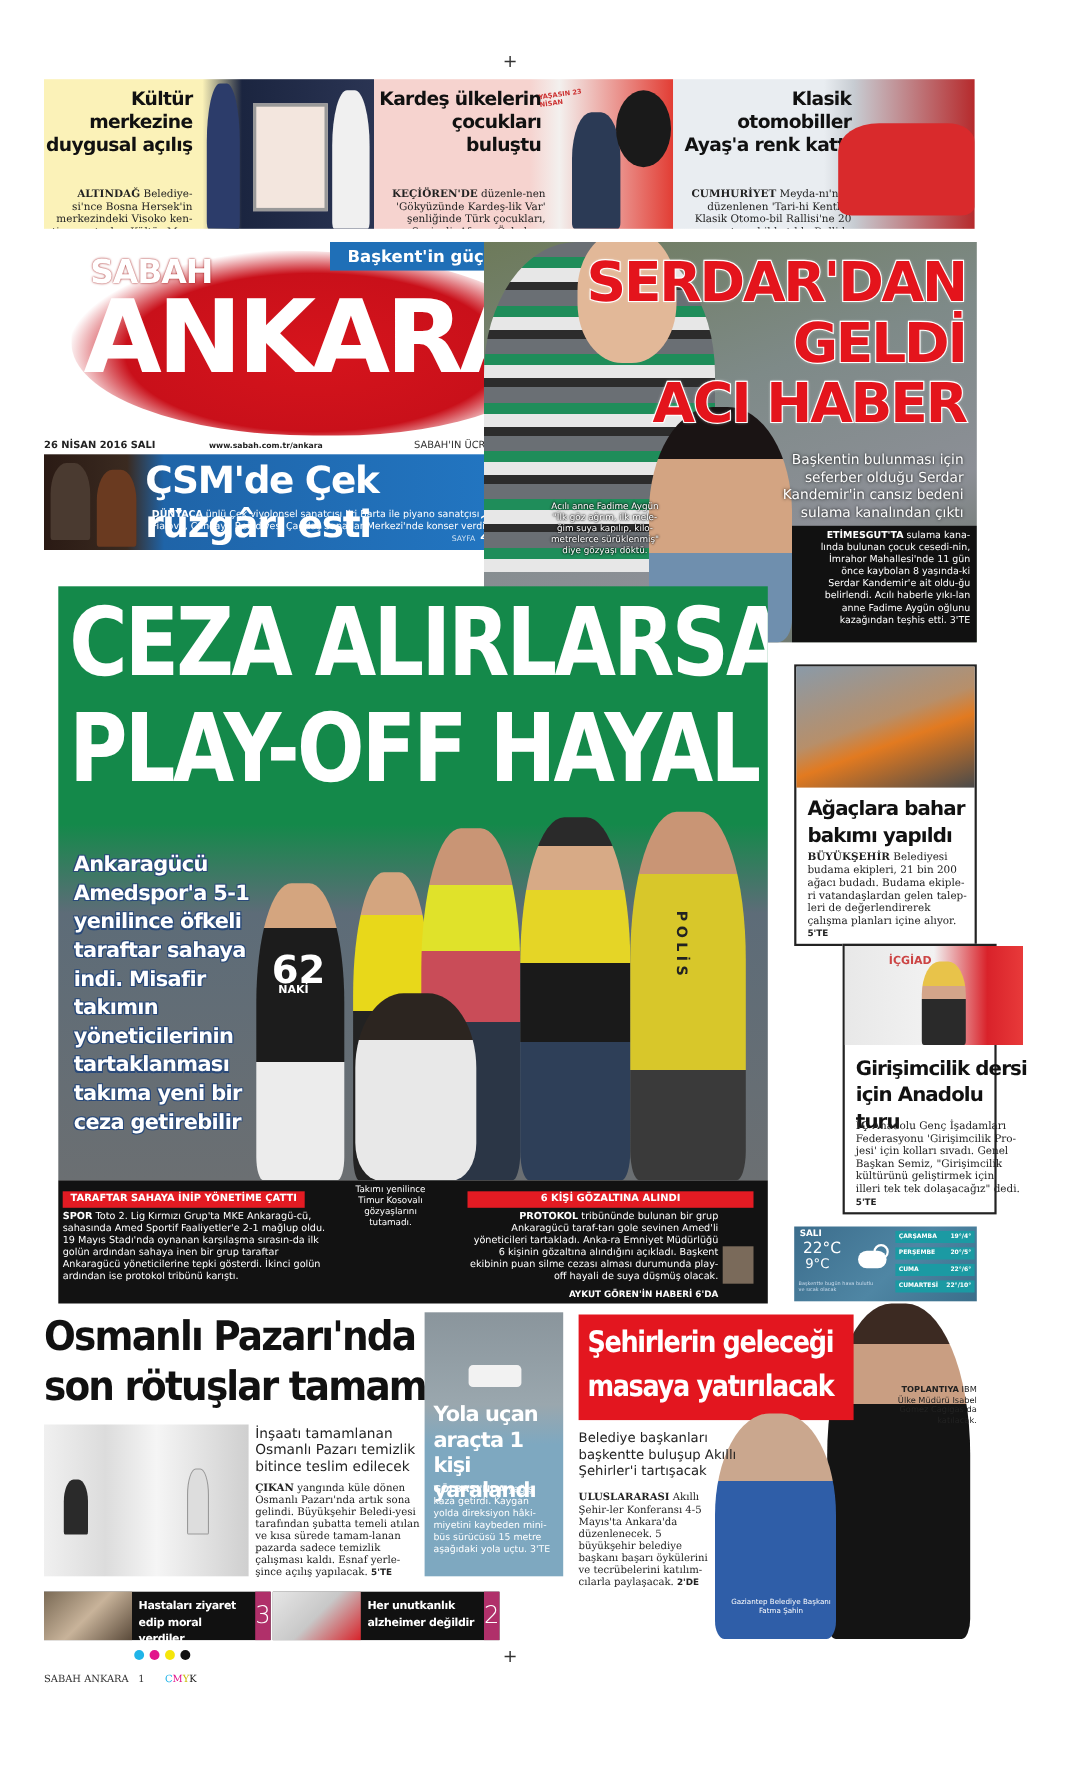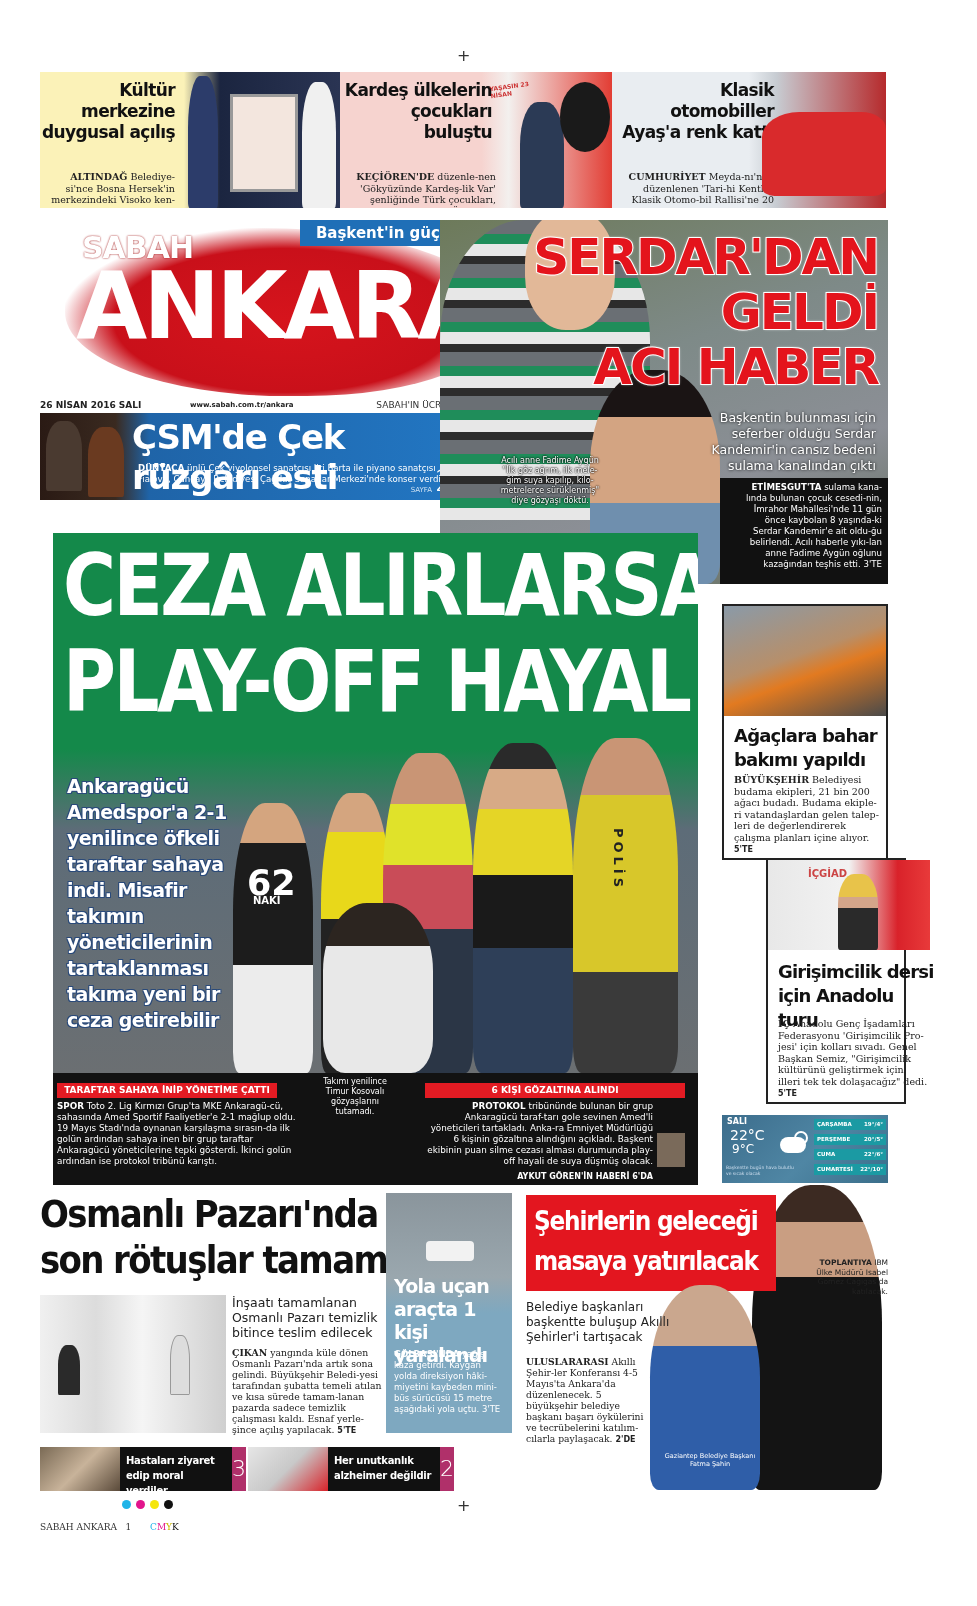--- a/index.html
+++ b/index.html
@@ -188,21 +188,21 @@
     <div style="position:absolute; left:14px; top:60px; color:#fff; font-weight:bold; font-size:35px;">62</div>
     <div style="position:absolute; left:20px; top:92px; color:#fff; font-weight:bold; font-size:10px;">NAKİ</div>
   </div>
   <div class="player" style="left:268px; top:260px; width:70px; height:280px; background:linear-gradient(180deg,#d4a57f 0 14%, #e8d81a 14% 45%, #222 45% 100%);"></div>
   <div class="player" style="left:330px; top:220px; width:90px; height:320px; background:linear-gradient(180deg,#c99575 0 16%, #e0e22a 16% 35%, #c94c58 35% 55%, #2b3646 55% 100%);"></div>
   <div class="player" style="left:420px; top:210px; width:100px; height:330px; background:linear-gradient(180deg,#2a2a2a 0 8%, #d7aa86 8% 20%, #e5d526 20% 40%, #1a1a1a 40% 62%, #2e3f58 62% 100%);"></div>
   <div class="player" style="left:520px; top:205px; width:105px; height:335px; background:linear-gradient(180deg,#c99575 0 17%, #d8c72a 17% 70%, #3a3a3a 70% 100%);">
     <div style="position:absolute; left:38px; top:90px; color:#222; font-weight:bold; font-size:13px; writing-mode:vertical-rl; letter-spacing:4px;">POLİS</div>
   </div>
   <div class="player" style="left:270px; top:370px; width:110px; height:170px; background:linear-gradient(180deg,#2c2520 0 25%, #e8e8e8 25% 100%); border-radius:40% 40% 20% 20%;"></div>
-  <div class="sports-side">Ankaragücü Amedspor'a 2-1 yenilince öfkeli taraftar sahaya indi. Misafir takımın yöneticilerinin tartaklanması takıma yeni bir ceza getirebilir</div>
+  <div class="sports-side">Ankaragücü Amedspor'a 5-1 yenilince öfkeli taraftar sahaya indi. Misafir takımın yöneticilerinin tartaklanması takıma yeni bir ceza getirebilir</div>
 </div>
 <div class="abs sports-bottom">
   <div class="redbar" style="left:4px; top:10px; width:220px;">TARAFTAR SAHAYA İNİP YÖNETİME ÇATTI</div>
   <div class="sb-text" style="left:4px; top:28px; width:250px;"><b>SPOR</b> <span>Toto 2. Lig Kırmızı Grup'ta MKE Ankaragü-cü, sahasında Amed Sportif Faaliyetler'e 2-1 mağlup oldu. 19 Mayıs Stadı'nda oynanan karşılaşma sırasın-da ilk golün ardından sahaya inen bir grup taraftar Ankaragücü yöneticilerine tepki gösterdi. İkinci golün ardından ise protokol tribünü karıştı.</span></div>
   <div class="sb-caption" style="left:266px; top:4px; width:72px;">Takımı yenilince Timur Kosovalı gözyaşlarını tutamadı.</div>
   <div class="redbar" style="left:372px; top:10px; width:260px;">6 KİŞİ GÖZALTINA ALINDI</div>
   <div class="sb-text" style="left:372px; top:28px; width:228px; text-align:right;"><b>PROTOKOL</b> <span>tribününde bulunan bir grup Ankaragücü taraf-tarı gole sevinen Amed'li yöneticileri tartakladı. Anka-ra Emniyet Müdürlüğü 6 kişinin gözaltına alındığını açıkladı. Başkent ekibinin puan silme cezası alması durumunda play-off hayali de suya düşmüş olacak.</span></div>
   <div style="position:absolute; left:604px; top:60px; width:28px; height:34px; background:#7a6a5a;"></div>
   <div class="sb-text" style="left:420px; top:98px; width:180px; text-align:right; font-weight:bold; font-size:8px;">AYKUT GÖREN'İN HABERİ 6'DA</div>
 </div>

